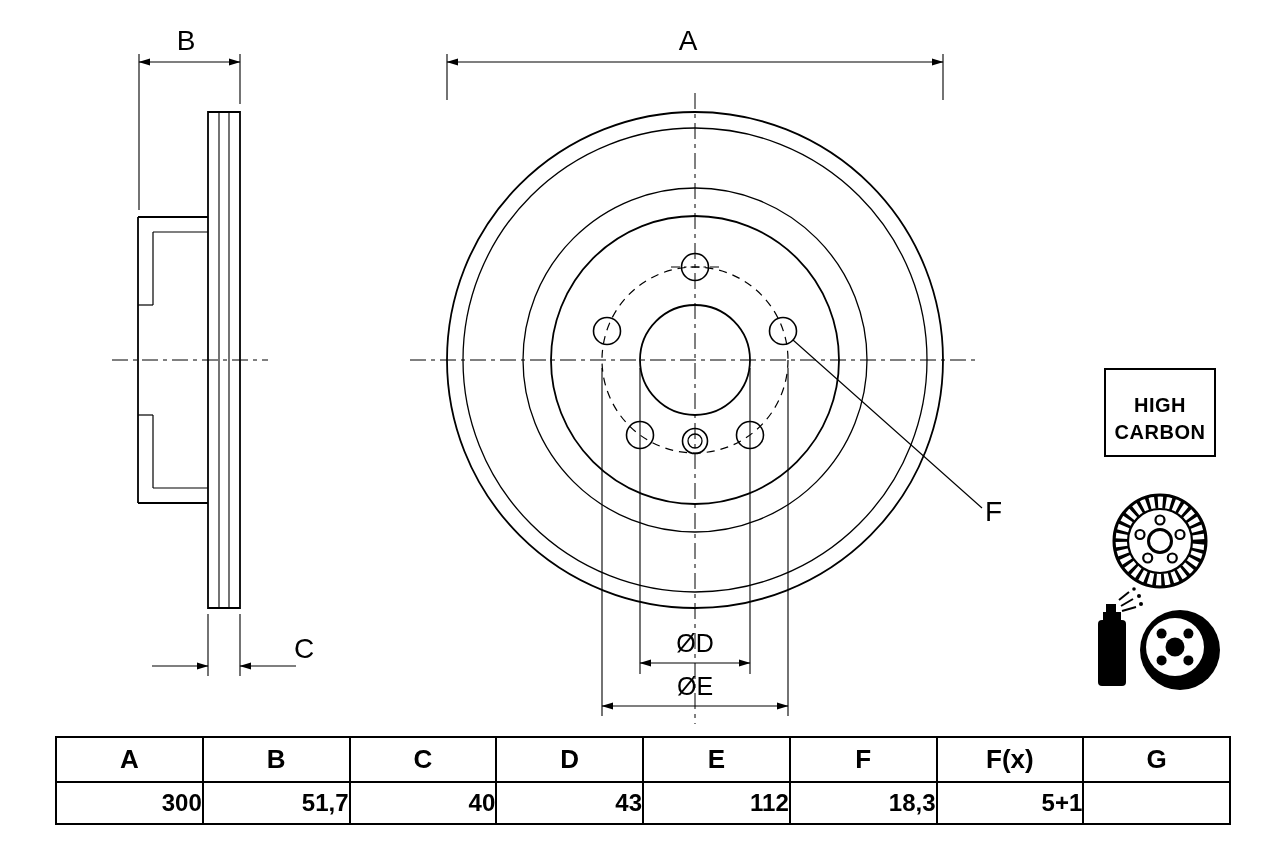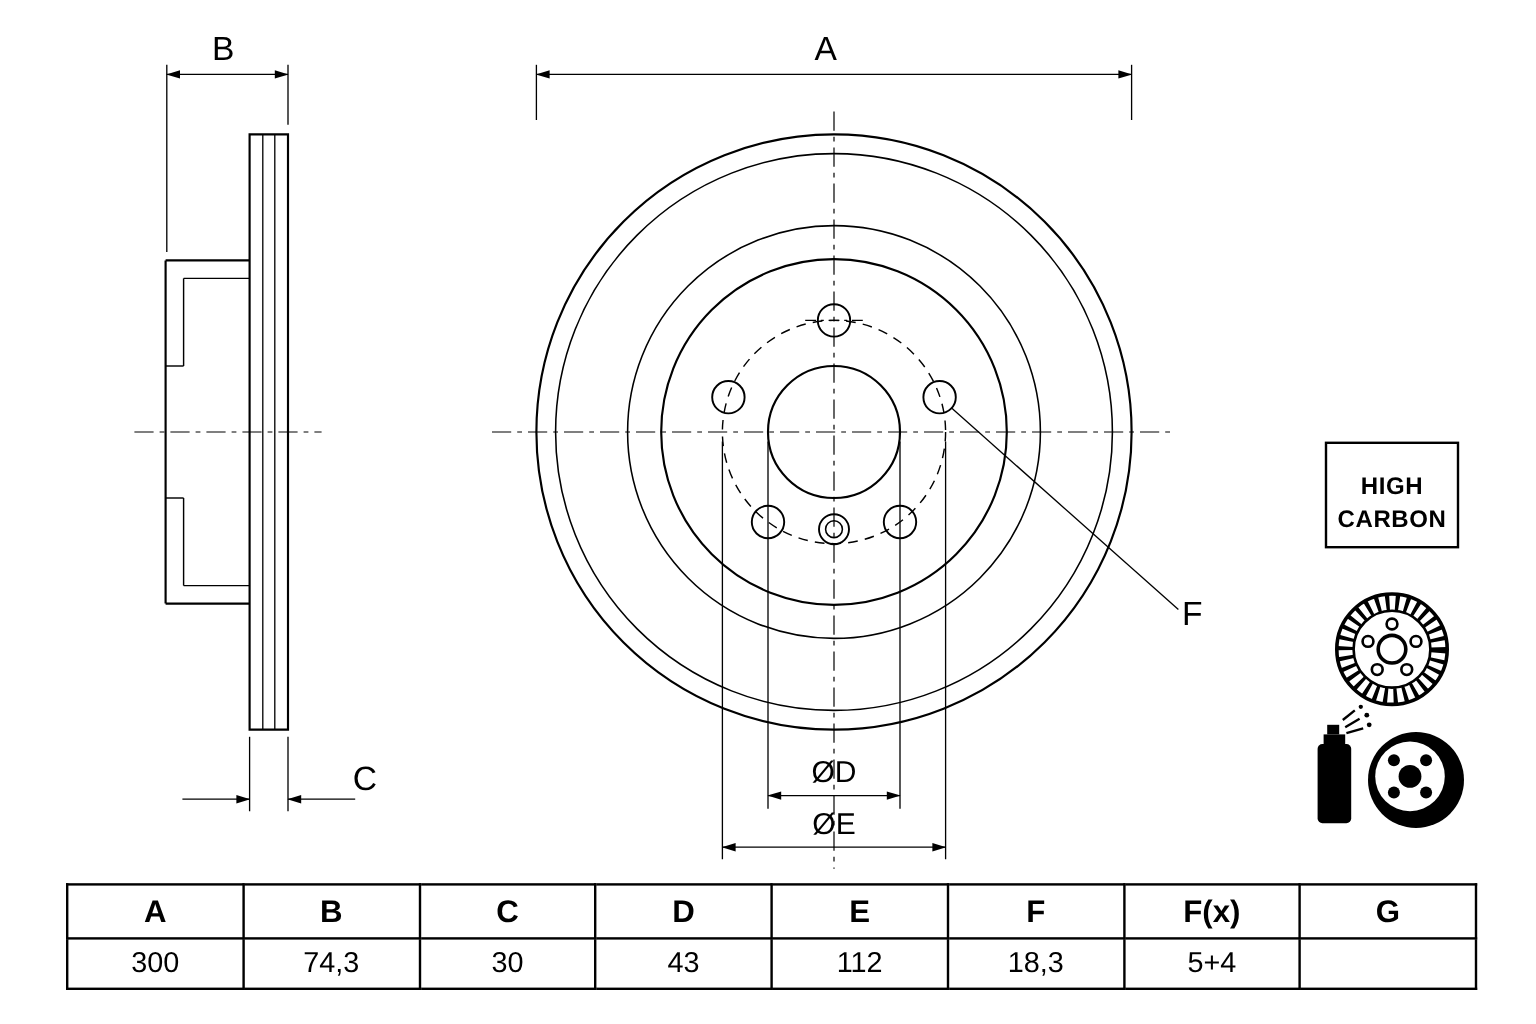--- a/index.html
+++ b/index.html
@@ -27,21 +27,21 @@
     table-layout:fixed;
     background:#fff;
   }
   table.spec-table th, table.spec-table td {
     border:2px solid #000;
     text-align:center;
     vertical-align:middle;
     padding:0;
   }
   table.spec-table th { font-size:26px; font-weight:bold; height:43px; }
-  table.spec-table td { font-size:24px; font-weight:normal; height:40px; }
+  table.spec-table td { font-size:24px; font-weight:bold; height:40px;text-align:right; }
 </style>
 </head>
 <body>
 
 <svg class="drawing" width="1280" height="732" viewBox="0 0 1280 732">
   <defs>
     <marker id="arr" markerWidth="14" markerHeight="10" refX="11.5" refY="4" orient="auto-start-reverse" markerUnits="userSpaceOnUse">
       <path d="M0.5,0.5 L12,4 L0.5,7.5 Z" fill="#000"></path>
     </marker>
   </defs>
@@ -174,22 +174,22 @@
     <th>B</th>
     <th>C</th>
     <th>D</th>
     <th>E</th>
     <th>F</th>
     <th>F(x)</th>
     <th>G</th>
   </tr>
   <tr>
     <td>300</td>
-    <td>74,3</td>
-    <td>30</td>
+    <td>51,7</td>
+    <td>40</td>
     <td>43</td>
     <td>112</td>
     <td>18,3</td>
-    <td>5+4</td>
+    <td>5+1</td>
     <td></td>
   </tr>
 </tbody>
   </table>
 
 </body></html>

